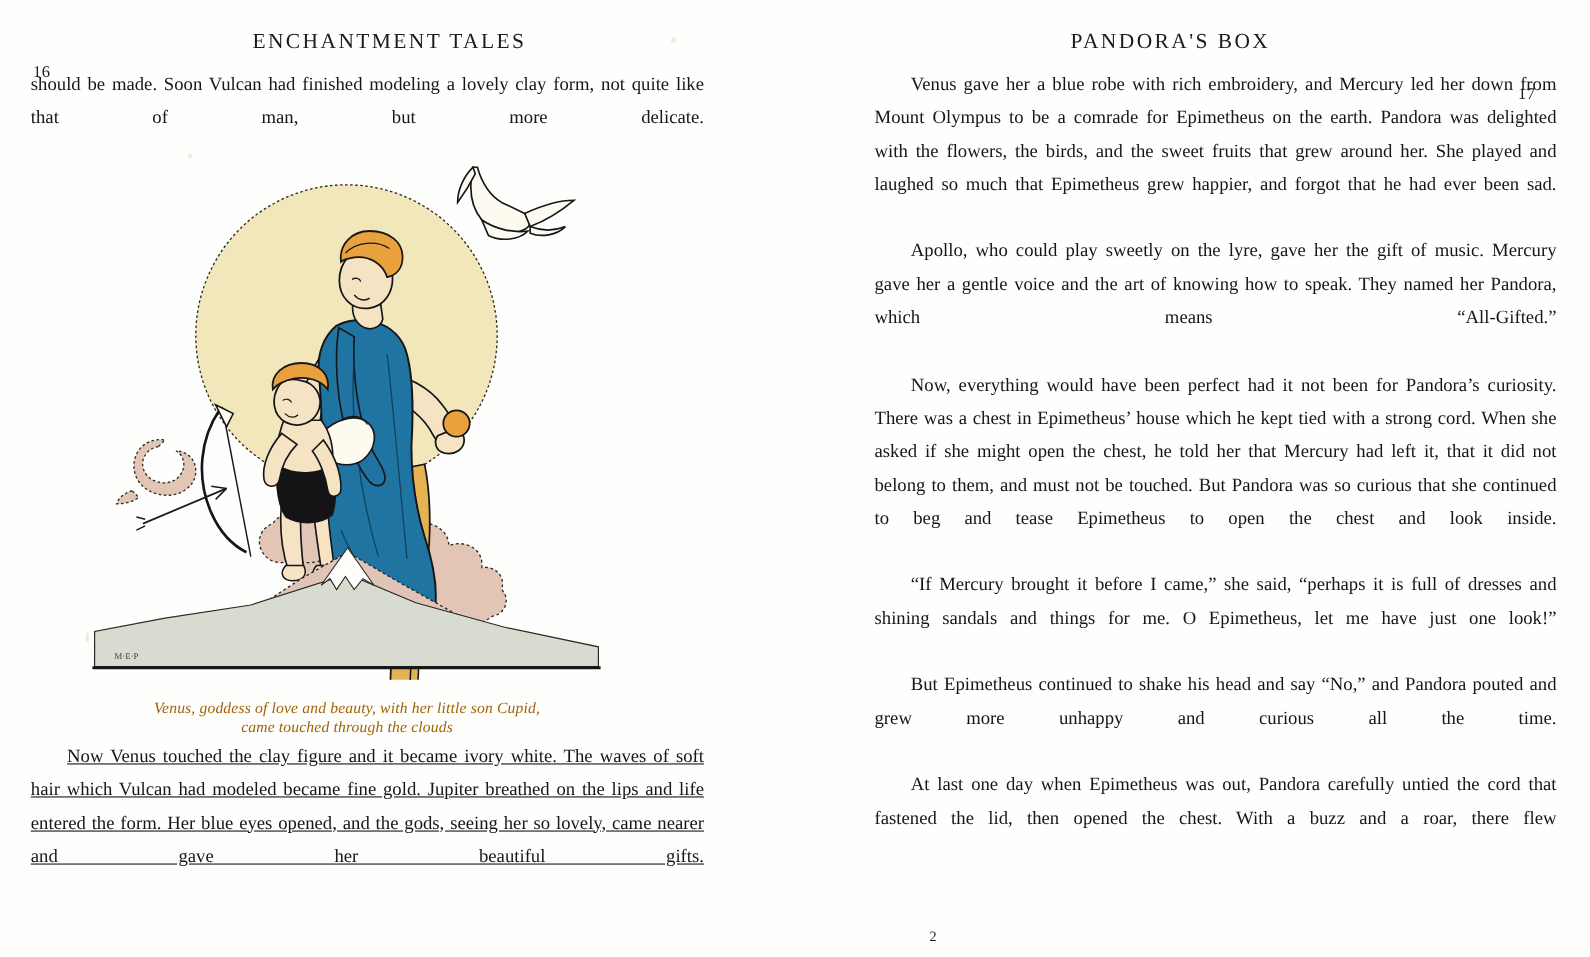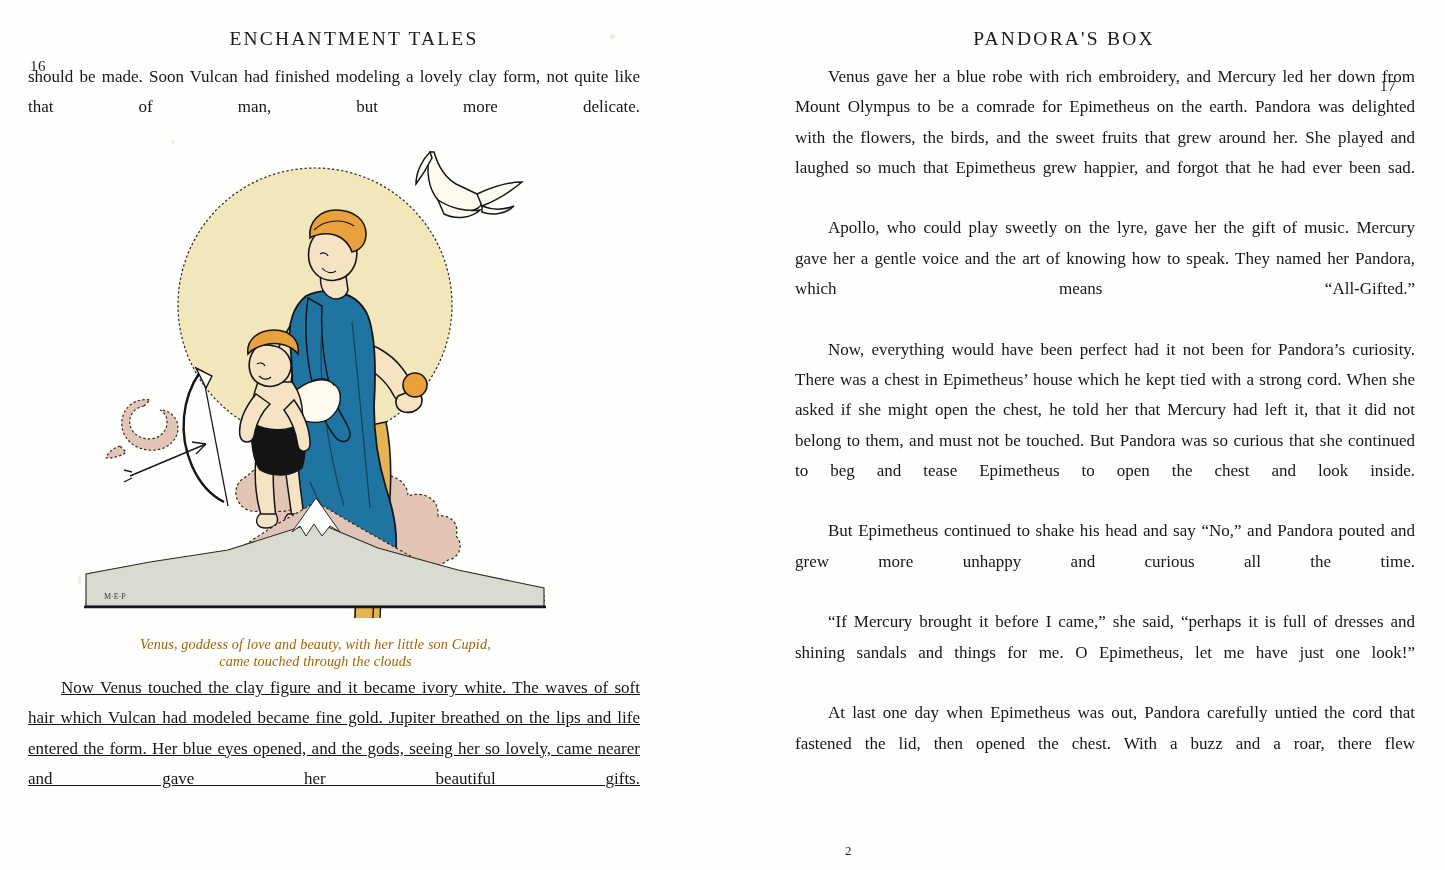--- a/index.html
+++ b/index.html
@@ -302,22 +302,22 @@
 
     <div class="runhead">
       <span class="runtitle">PANDORA'S BOX</span>
       <span class="folio right-folio">17</span>
     </div>
 
     <div class="column right-col">
       <p class="para indent">Venus gave her a blue robe with rich embroidery, and Mercury led her down from Mount Olympus to be a comrade for Epimetheus on the earth.   Pandora was delighted with the flowers, the birds, and the sweet fruits that grew around her.   She played and laughed so much that Epimetheus grew happier, and forgot that he had ever been sad.</p>
       <p class="para indent">Apollo, who could play sweetly on the lyre, gave her the gift of music.   Mercury gave her a gentle voice and the art of knowing how to speak.   They named her Pandora, which means “All-Gifted.”</p>
       <p class="para indent">Now, everything would have been perfect had it not been for Pandora’s curiosity.   There was a chest in Epimetheus’ house which he kept tied with a strong cord.   When she asked if she might open the chest, he told her that Mercury had left it, that it did not belong to them, and must not be touched.   But Pandora was so curious that she continued to beg and tease Epimetheus to open the chest and look inside.</p>
+      <p class="para indent">“If Mercury brought it before I came,” she said, “perhaps it is full of dresses and shining sandals and things for me.   O Epimetheus, let me have just one look!”</p>
       <p class="para indent">But Epimetheus continued to shake his head and say “No,” and Pandora pouted and grew more unhappy and curious all the time.</p>
-      <p class="para indent">“If Mercury brought it before I came,” she said, “perhaps it is full of dresses and shining sandals and things for me.   O Epimetheus, let me have just one look!”</p>
       <p class="para indent">At last one day when Epimetheus was out, Pandora carefully untied the cord that fastened the lid, then opened the chest.   With a buzz and a roar, there flew</p>
     </div>
   </div>
 
   <div class="sigmark">2</div>
 
   <div class="speck" style="left:78px;top:575px;width:3px;height:9px;"></div>
   <div class="speck" style="left:171px;top:140px;width:4px;height:4px;"></div>
   <div class="speck" style="left:610px;top:34px;width:5px;height:5px;"></div>
 

